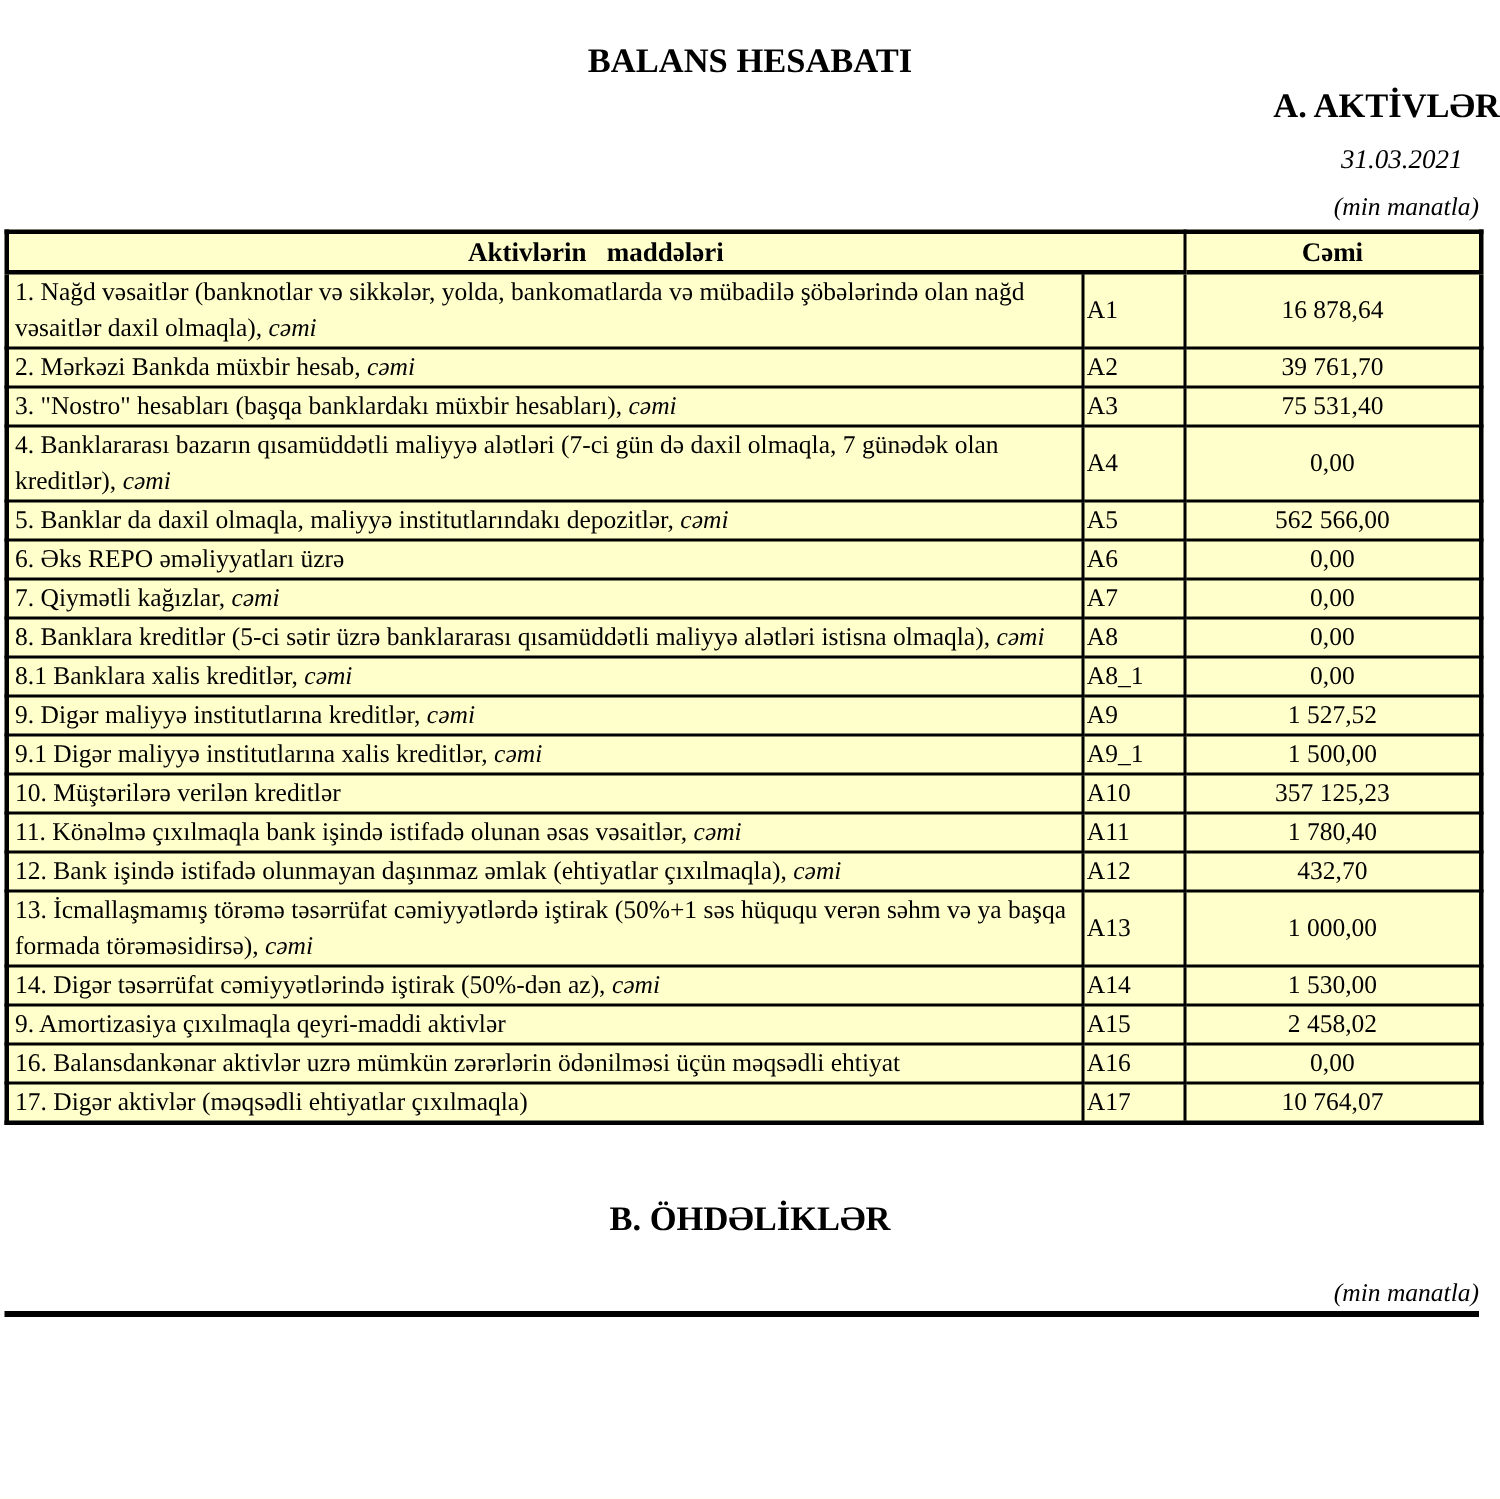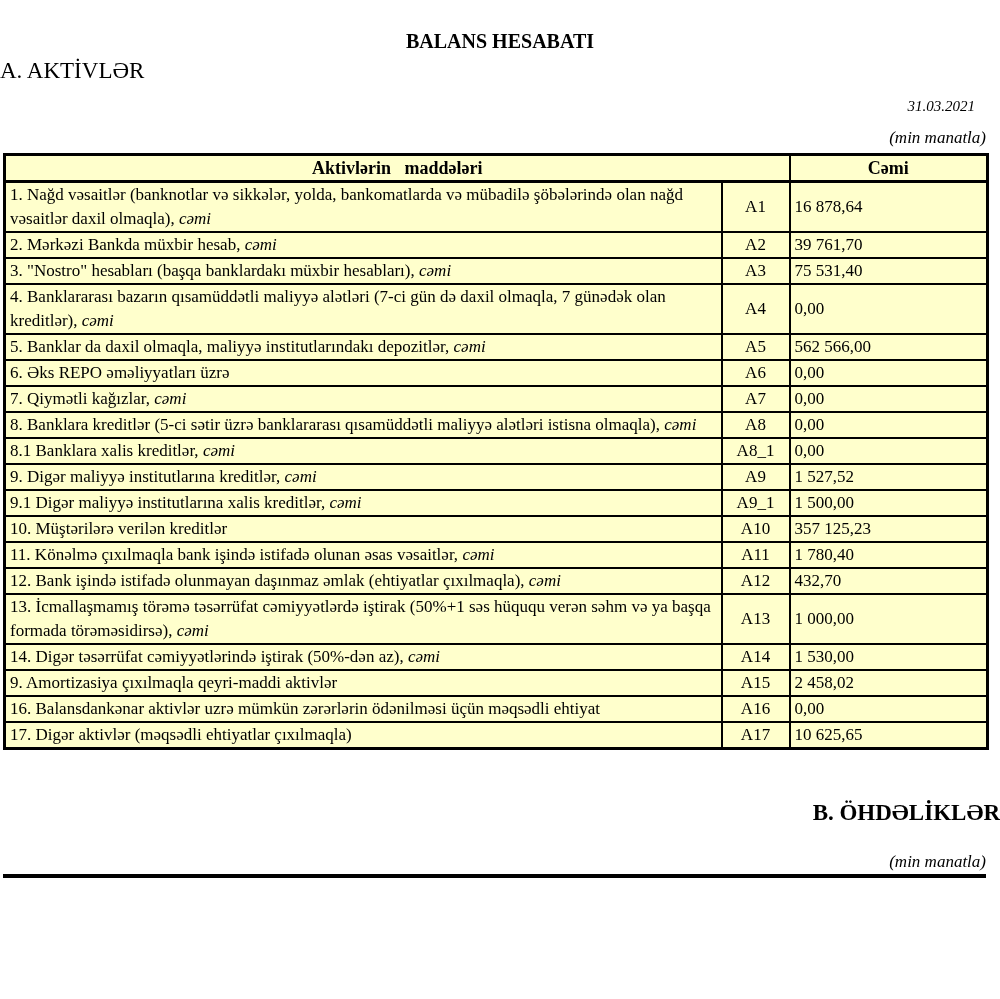--- a/index.html
+++ b/index.html
@@ -13,35 +13,35 @@
     color: #000000;
   }
   .page {
     position: relative;
     width: 1000px;
     height: 999px;
   }
   .title {
     text-align: center;
     font-weight: bold;
-    font-size: 20px;
+    font-size: 23px;
     line-height: 26px;
     margin: 28px 0 0 0;
   }
   .subtitle {
-    text-align: left;
-    font-weight: normal;
+    text-align: right;
+    font-weight: bold;
     font-size: 23px;
     line-height: 26px;
     margin: 4px 0 0 0;
   }
   .date-line {
     text-align: right;
     font-style: italic;
-    font-size: 15px;
+    font-size: 18px;
     line-height: 20px;
     margin-top: 12px;
     padding-right: 25px;
   }
   .unit-line {
     text-align: right;
     font-style: italic;
     font-size: 17px;
     line-height: 20px;
     margin-top: 12px;
@@ -71,35 +71,34 @@
     padding: 0 4px;
   }
   th.items-head { white-space: pre; }
   td.desc {
     text-align: left;
     padding: 0 4px;
     line-height: 24px;
     height: 24px;
   }
   td.code {
-    text-align: center;
     padding: 0 2px;
     line-height: 24px;
   }
   td.val {
-    text-align: left;
+    text-align: center;
     padding: 0 4px;
     line-height: 24px;
   }
   td.desc i { font-style: italic; }
   td.desc b { font-weight: bold; }
   tr.bold-row td.desc,
   tr.bold-row td.code { font-weight: bold; }
   .section-b-title {
-    text-align: right;
+    text-align: center;
     font-weight: bold;
     font-size: 23px;
     line-height: 26px;
     margin-top: 50px;
   }
   .unit-line-b {
     text-align: right;
     font-style: italic;
     font-size: 17px;
     line-height: 20px;
@@ -222,21 +221,21 @@
       <td class="val">2 458,02</td>
     </tr>
         <tr>
       <td class="desc"><span>16. Balansdankənar aktivlər uzrə mümkün zərərlərin ödənilməsi üçün məqsədli ehtiyat</span><b></b><span></span><i></i></td>
       <td class="code">A16</td>
       <td class="val">0,00</td>
     </tr>
         <tr>
       <td class="desc"><span>17. Digər aktivlər (məqsədli ehtiyatlar çıxılmaqla)</span><b></b><span></span><i></i></td>
       <td class="code">A17</td>
-      <td class="val">10 625,65</td>
+      <td class="val">10 764,07</td>
     </tr>
       </tbody>
   </table>
 
   <div class="section-b-title">B. ÖHDƏLİKLƏR</div>
   <div class="unit-line-b">(min manatla)</div>
   <div class="next-table-border"></div>
 
 </div>
 

